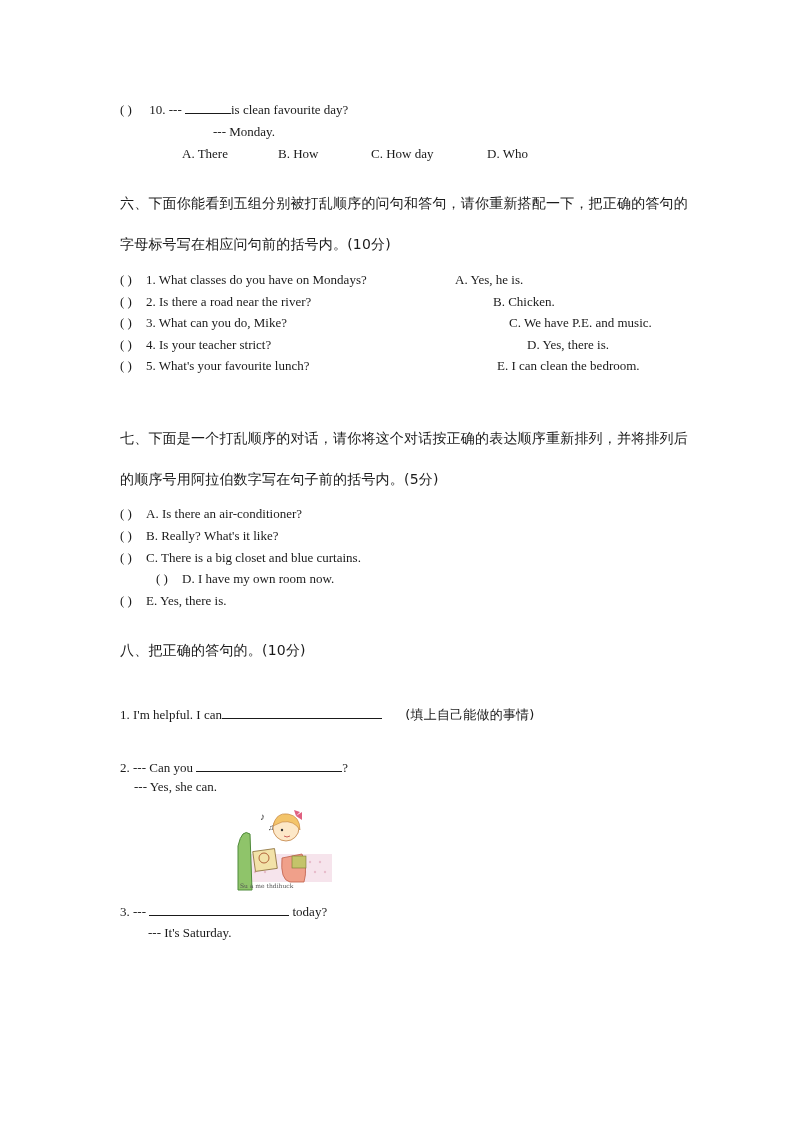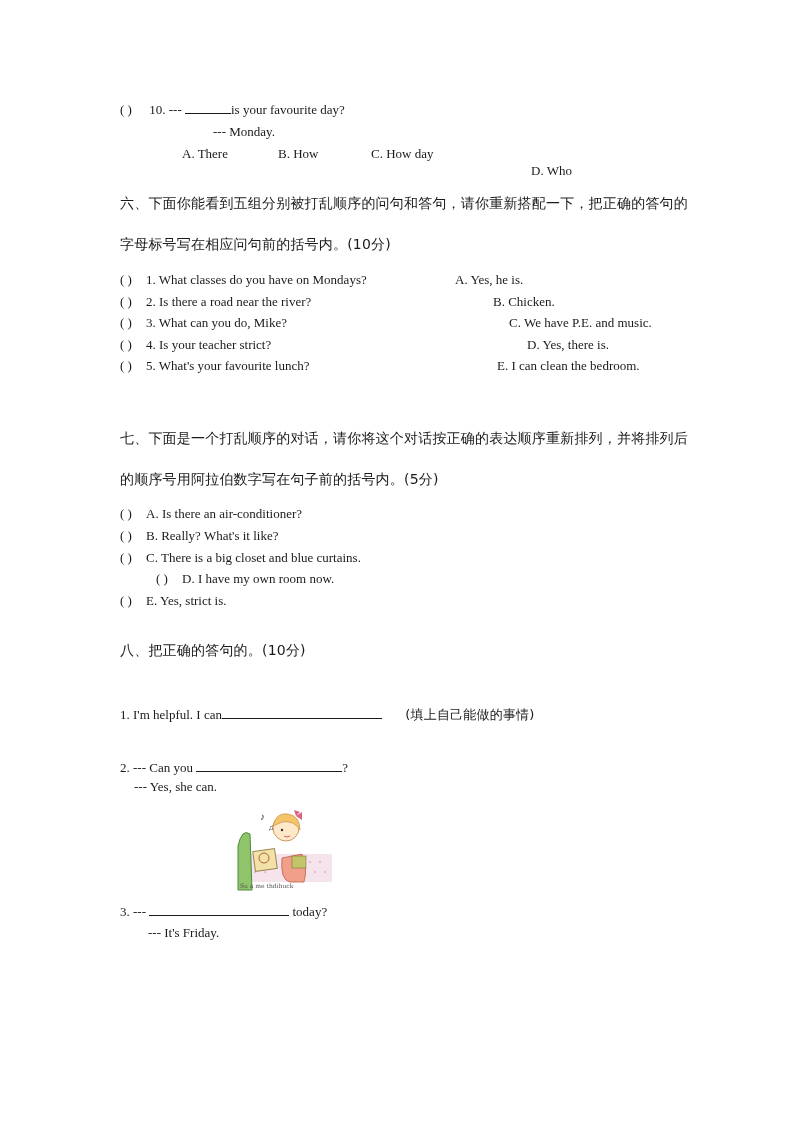--- a/index.html
+++ b/index.html
@@ -12,27 +12,27 @@
   .blank.thick { border-bottom: 1.5px solid #1a1a1a; }
   .paren { display: inline-block; width: 26px; }
   .pic { position: absolute; left: 230px; top: 806px; width: 105px; height: 86px; }
 </style>
 </head>
 <body>
 
 <div class="abs en" style="left:120px; top:102px;">
   <span class="paren">(     )</span>
   <span>10. ---</span>
-  <span class="blank" style="width:46px;"></span><span>is your favourite day?</span>
+  <span class="blank" style="width:46px;"></span><span>is clean favourite day?</span>
 </div>
 <div class="abs en" style="left:197px; top:124px;margin-left:16px;">--- Monday.</div>
 <div class="abs en" style="left:182px; top:146px;">A. There</div>
 <div class="abs en" style="left:278px; top:146px;">B. How</div>
 <div class="abs en" style="left:371px; top:146px;">C. How day</div>
-<div class="abs en" style="left:487px; top:163px;margin-left:44px;">D. Who</div>
+<div class="abs en" style="left:487px; top:146px;">D. Who</div>
 
 <div class="abs cn" style="left:120px; top:195px;">六、下面你能看到五组分别被打乱顺序的问句和答句，请你重新搭配一下，把正确的答句的</div>
 <div class="abs cn" style="left:120px; top:236px;">字母标号写在相应问句前的括号内。(10分)</div>
 
 <div class="abs en" style="left:120px; top:272px;">
   <span class="paren">(     )</span><span>1. What classes do you have on Mondays?</span>
 </div>
 <div class="abs en" style="left:120px; top:294px;">
   <span class="paren">(     )</span><span>2. Is there a road near the river?</span>
 </div>
@@ -61,21 +61,21 @@
 <div class="abs en" style="left:120px; top:528px;">
   <span class="paren">(     )</span><span>B. Really? What's it like?</span>
 </div>
 <div class="abs en" style="left:120px; top:550px;">
   <span class="paren">(     )</span><span>C. There is a big closet and blue curtains.</span>
 </div>
 <div class="abs en" style="left:120px; top:571px;margin-left:36px;">
   <span class="paren">(     )</span><span>D. I have my own room now.</span>
 </div>
 <div class="abs en" style="left:120px; top:593px;">
-  <span class="paren">(     )</span><span>E. Yes, strict is.</span>
+  <span class="paren">(     )</span><span>E. Yes, there is.</span>
 </div>
 
 <div class="abs cn" style="left:120px; top:642px;">八、把正确的答句的。(10分)</div>
 
 <div class="abs en" style="left:120px; top:706px;">
   <span>1. I'm helpful. I can</span><span class="blank thick" style="width:160px;"></span>
   <span class="cn" style="font-size:13px; margin-left:20px;">(填上自己能做的事情)</span>
 </div>
 
 <div class="abs en" style="left:120px; top:760px;">
@@ -122,13 +122,13 @@
 
     <text x="10" y="82" font-size="6" fill="#555" font-family="DejaVu Serif, serif">Su a me thdihuck</text>
   </svg>
 </div>
 
 <div class="abs en" style="left:120px; top:904px;">
   <span>3. ---</span>
   <span class="blank" style="width:140px;"></span>
   <span>today?</span>
 </div>
-<div class="abs en" style="left:148px; top:925px;">--- It's Friday.</div>
+<div class="abs en" style="left:148px; top:925px;">--- It's Saturday.</div>
 
 </body></html>

